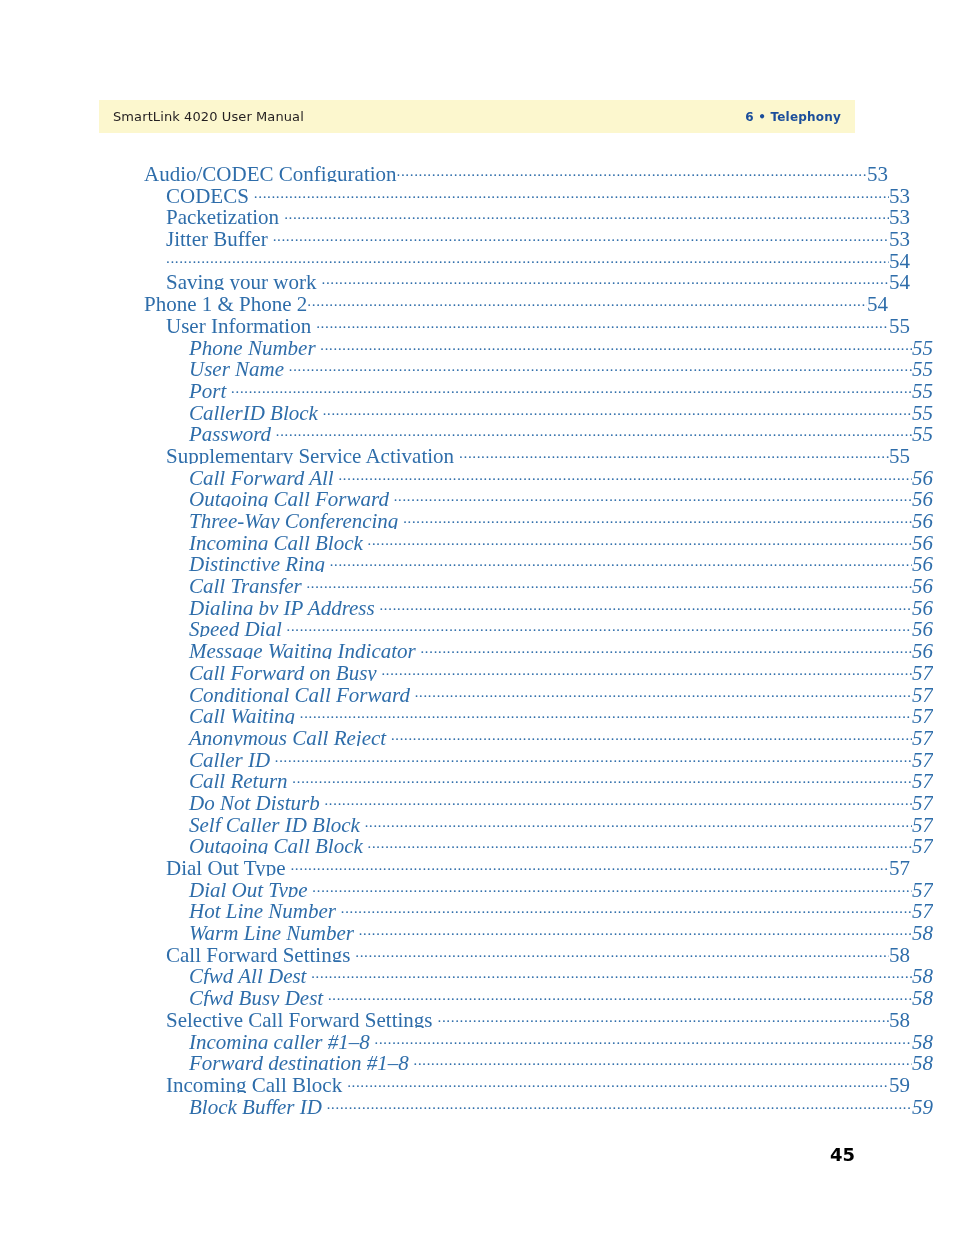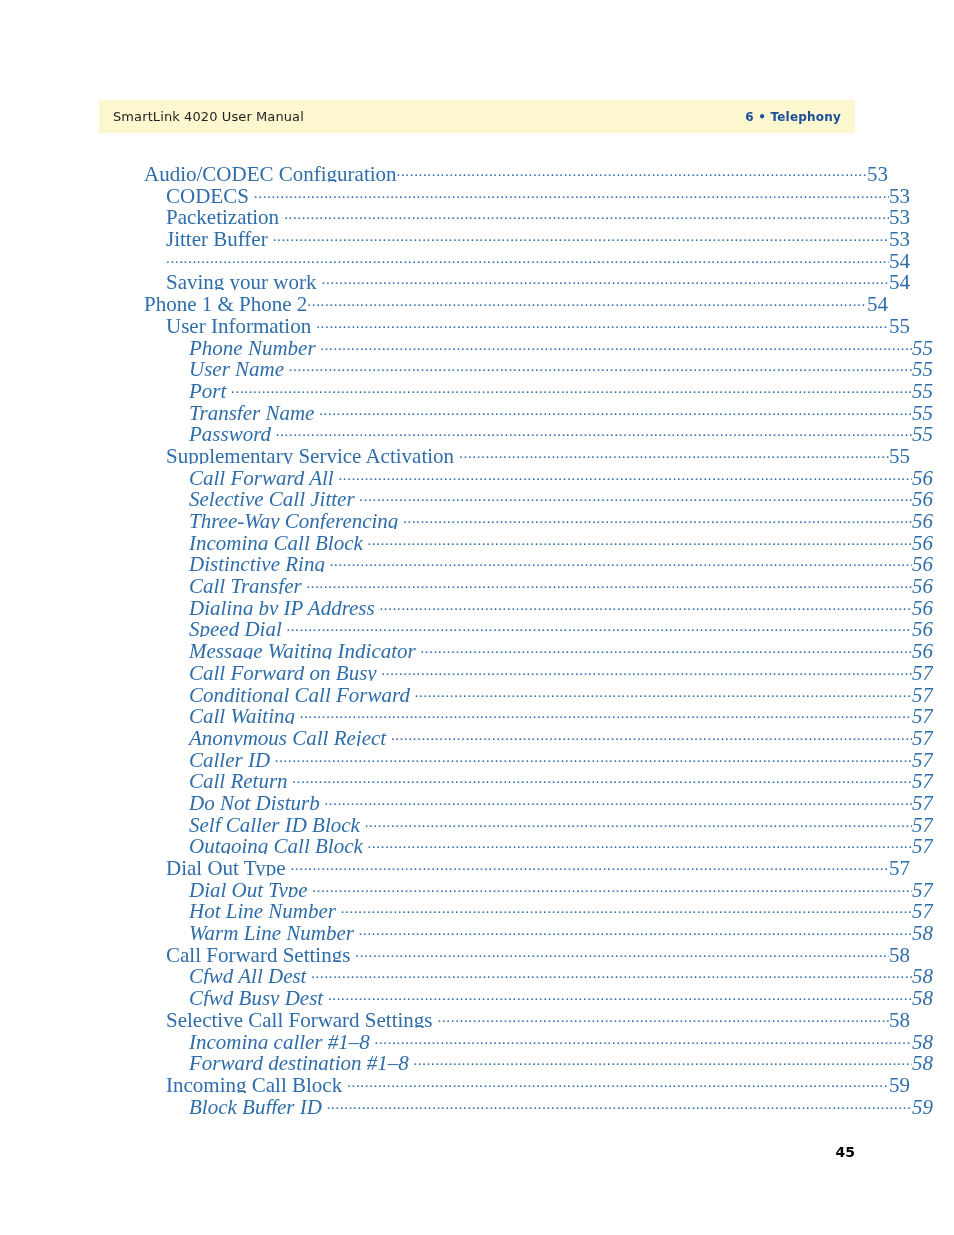--- a/index.html
+++ b/index.html
@@ -98,21 +98,21 @@
     min-width: 17px;
     color: #2E6DAA;
   }
 
   
   #folio {
     position: absolute;
     right: 99px;
     top: 1144px;
     font-family: "DejaVu Sans", "Liberation Sans", sans-serif;
-    font-size: 14px;
+    font-size: 18px;
     font-weight: bold;
     color: #000000;
   }
 </style>
 </head>
 <body>
 
 <div id="header-band">
   <span id="manual-title">SmartLink 4020 User Manual</span>
   <span id="chapter-label">6 • Telephony</span>
@@ -167,41 +167,41 @@
       <span class="toc-label">User Name</span>
       <span class="toc-leader"></span>
       <span class="toc-page">55</span>
     </div>
     <div class="toc-row lvl3 gap">
       <span class="toc-label">Port</span>
       <span class="toc-leader"></span>
       <span class="toc-page">55</span>
     </div>
     <div class="toc-row lvl3 gap">
-      <span class="toc-label">Transfer Name</span>
+      <span class="toc-label">CallerID Block</span>
       <span class="toc-leader"></span>
       <span class="toc-page">55</span>
     </div>
     <div class="toc-row lvl3 gap">
       <span class="toc-label">Password</span>
       <span class="toc-leader"></span>
       <span class="toc-page">55</span>
     </div>
     <div class="toc-row lvl2 gap">
       <span class="toc-label">Supplementary Service Activation</span>
       <span class="toc-leader"></span>
       <span class="toc-page">55</span>
     </div>
     <div class="toc-row lvl3 gap">
       <span class="toc-label">Call Forward All</span>
       <span class="toc-leader"></span>
       <span class="toc-page">56</span>
     </div>
     <div class="toc-row lvl3 gap">
-      <span class="toc-label">Selective Call Jitter</span>
+      <span class="toc-label">Outgoing Call Forward</span>
       <span class="toc-leader"></span>
       <span class="toc-page">56</span>
     </div>
     <div class="toc-row lvl3 gap">
       <span class="toc-label">Three-Way Conferencing</span>
       <span class="toc-leader"></span>
       <span class="toc-page">56</span>
     </div>
     <div class="toc-row lvl3 gap">
       <span class="toc-label">Incoming Call Block</span>

